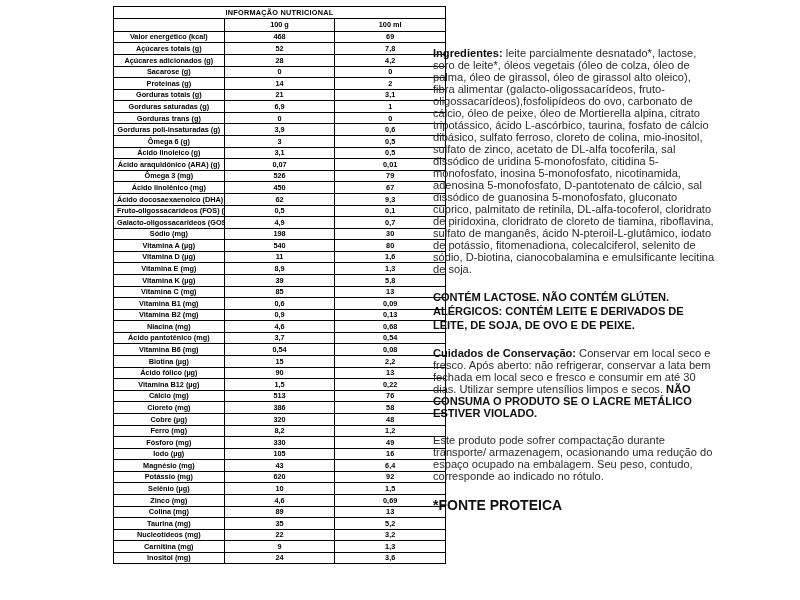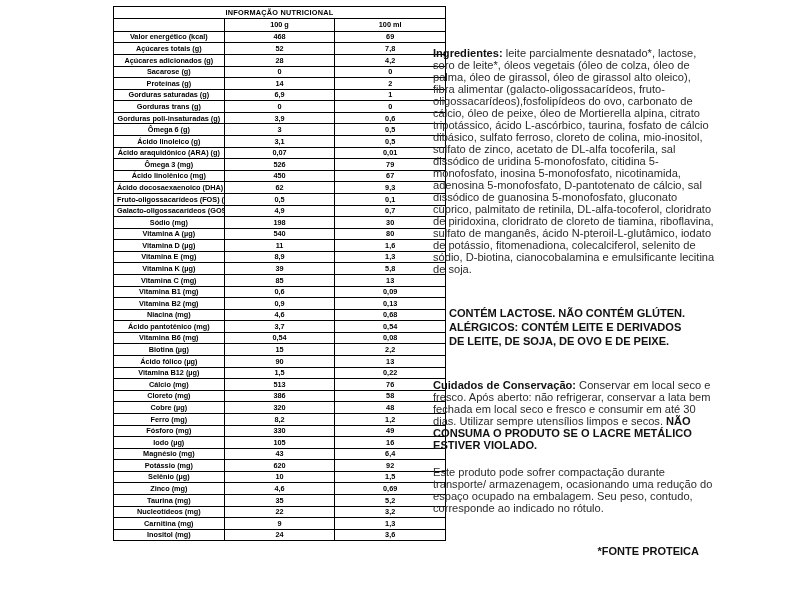--- a/index.html
+++ b/index.html
@@ -67,29 +67,28 @@
     margin: 0;
     text-align: left;
   }
   .para b, .para strong { color: #111; font-weight: bold; }
   .gap-md { height: 15px; }
   .allergen {
     font-size: 11.1px;
     line-height: 14.05px;
     font-weight: bold;
     color: #111;
-    margin: 16px;
+    margin: 0;
     letter-spacing: -0.05px;
   }
   .fonte {
-    font-size: 11px;
+    font-size: 14px;
     font-weight: bold;
     color: #111;
-    margin: 16px;
-    text-align: right;
+    margin: 0;
   }
 </style>
 </head>
 <body>
 
 <div id="nutrition-panel">
   <table class="nutri">
     <thead>
       <tr>
         <th class="title" colspan="3">INFORMAÇÃO NUTRICIONAL</th>
@@ -120,20 +119,25 @@
           <td class="label ind2">Sacarose (g)</td>
           <td class="val">0</td>
           <td class="val">0</td>
         </tr>
         <tr>
           <td class="label">Proteínas (g)</td>
           <td class="val">14</td>
           <td class="val">2</td>
         </tr>
         <tr>
+          <td class="label">Gorduras totais (g)</td>
+          <td class="val">21</td>
+          <td class="val">3,1</td>
+        </tr>
+        <tr>
           <td class="label ind1">Gorduras saturadas (g)</td>
           <td class="val">6,9</td>
           <td class="val">1</td>
         </tr>
         <tr>
           <td class="label ind1">Gorduras trans (g)</td>
           <td class="val">0</td>
           <td class="val">0</td>
         </tr>
         <tr>
@@ -295,20 +299,25 @@
           <td class="label">Selênio (µg)</td>
           <td class="val">10</td>
           <td class="val">1,5</td>
         </tr>
         <tr>
           <td class="label">Zinco (mg)</td>
           <td class="val">4,6</td>
           <td class="val">0,69</td>
         </tr>
         <tr>
+          <td class="label">Colina (mg)</td>
+          <td class="val">89</td>
+          <td class="val">13</td>
+        </tr>
+        <tr>
           <td class="label">Taurina (mg)</td>
           <td class="val">35</td>
           <td class="val">5,2</td>
         </tr>
         <tr>
           <td class="label">Nucleotídeos (mg)</td>
           <td class="val">22</td>
           <td class="val">3,2</td>
         </tr>
         <tr>

